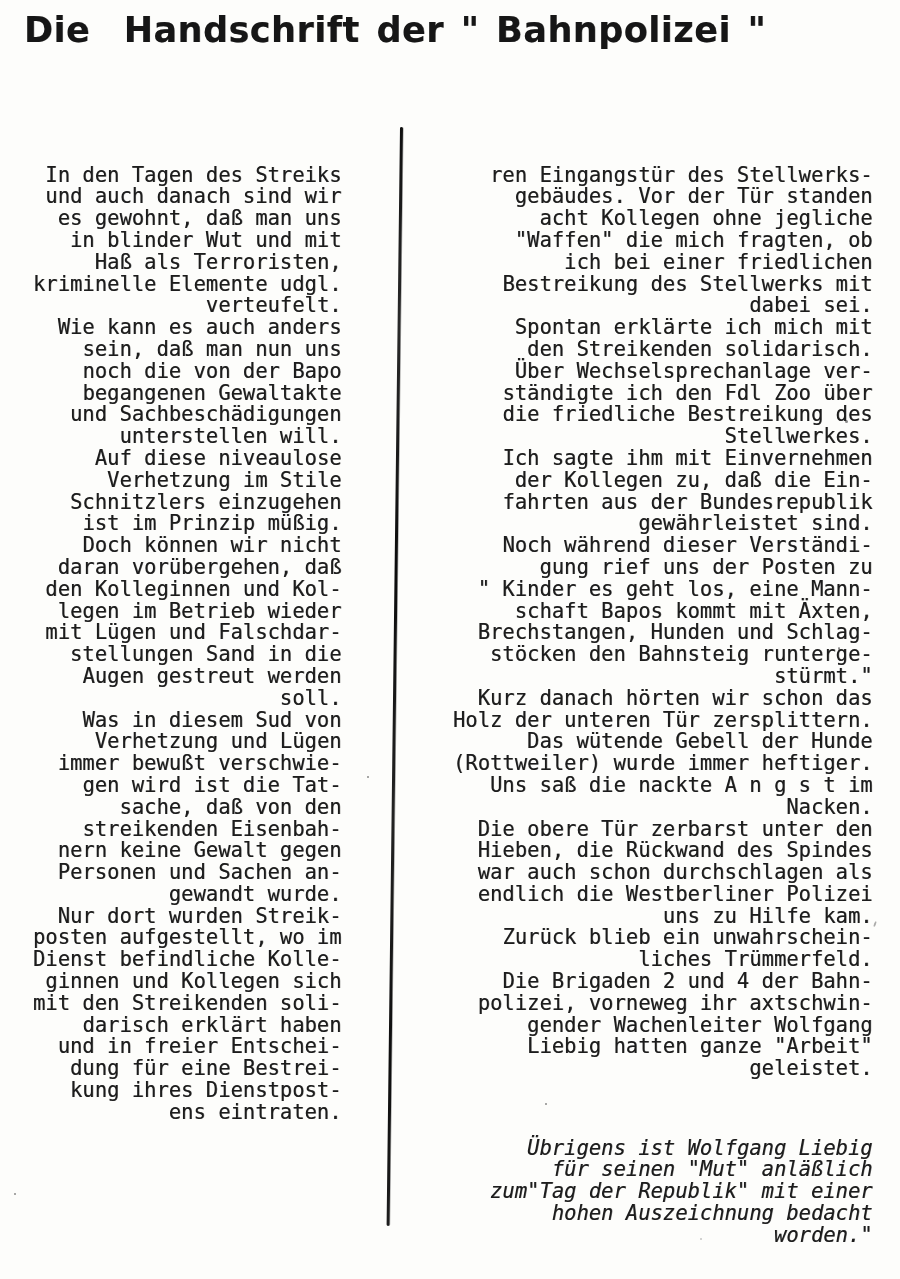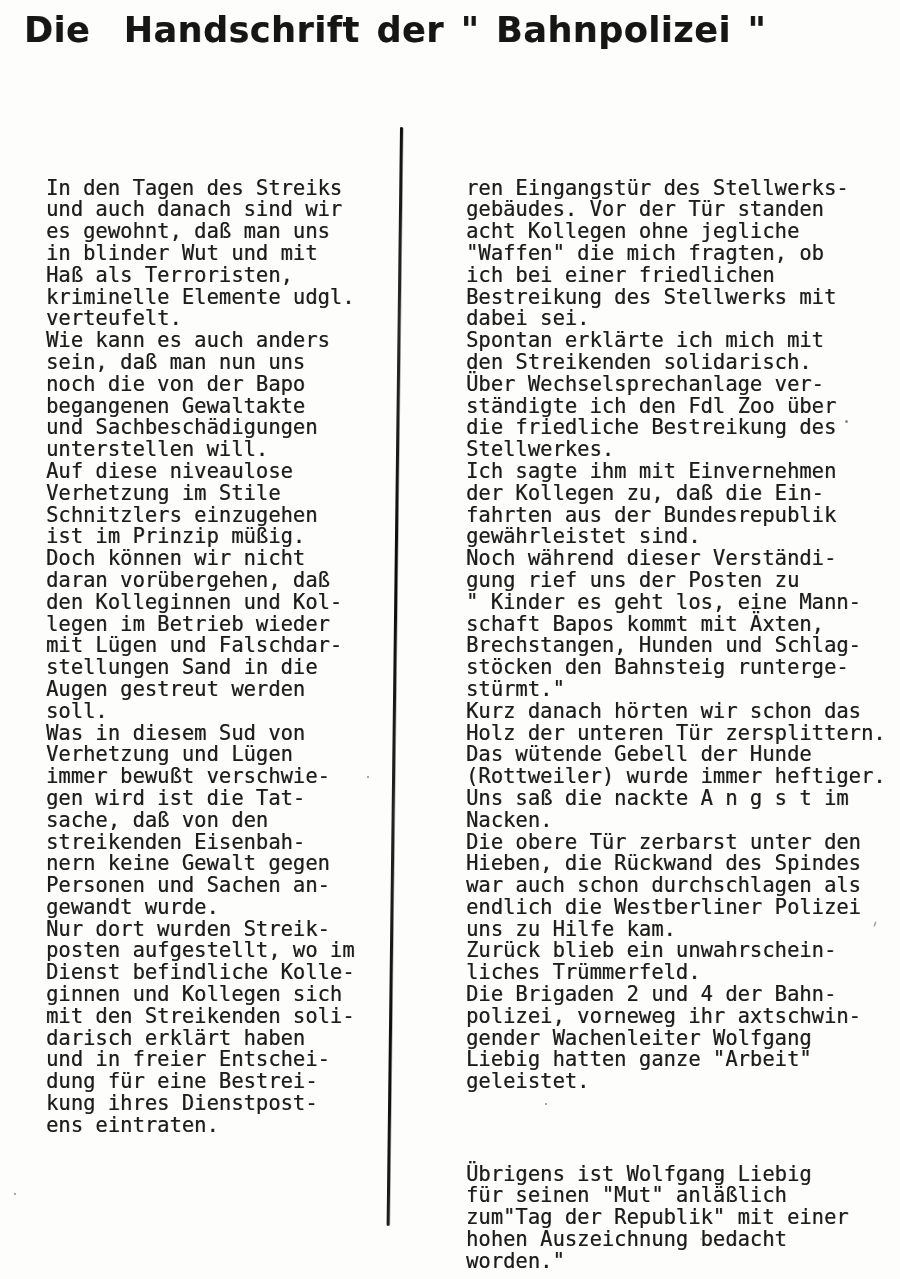--- a/index.html
+++ b/index.html
@@ -27,25 +27,25 @@
   }
   .col {
     position: absolute;
     top: 118px;
     font-size: 20.5px;
     line-height: 21.8px;
     color: #1c1c1c;
     white-space: pre;
     text-shadow: 0.5px 0.2px 0.5px rgba(25,25,25,0.55);
   }
-  .col p { margin: 16px; white-space: pre; }
+  .col p { margin: 3px; white-space: pre; text-align: right; }
   .col-left  { left: 30px; }
   .col-right { left: 450px; }
   .col-left  .para-2 { margin-top: 22px; }
-  .col-right .para-2 { margin-top: 11px; }
+  .col-right .para-2 { margin-top: 11px; font-style: italic; }
   .divider {
     position: absolute;
     left: 400px;
     top: 127px;
     width: 3px;
     height: 1099px;
     background: linear-gradient(180deg, #101010, #2a2a2a 18%, #0c0c0c 40%, #232323 63%, #0e0e0e 85%, #1d1d1d);
     transform: rotate(0.7deg);
     transform-origin: top center;
     border-radius: 2px;

